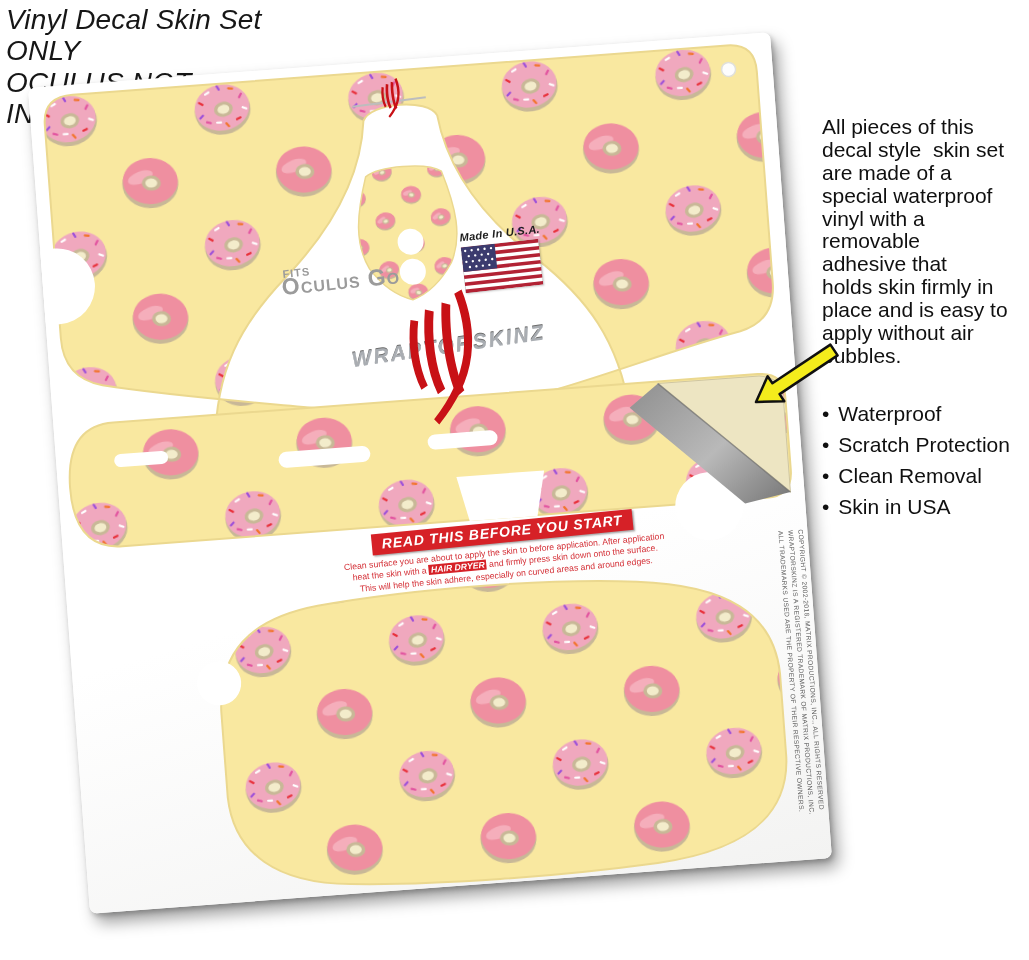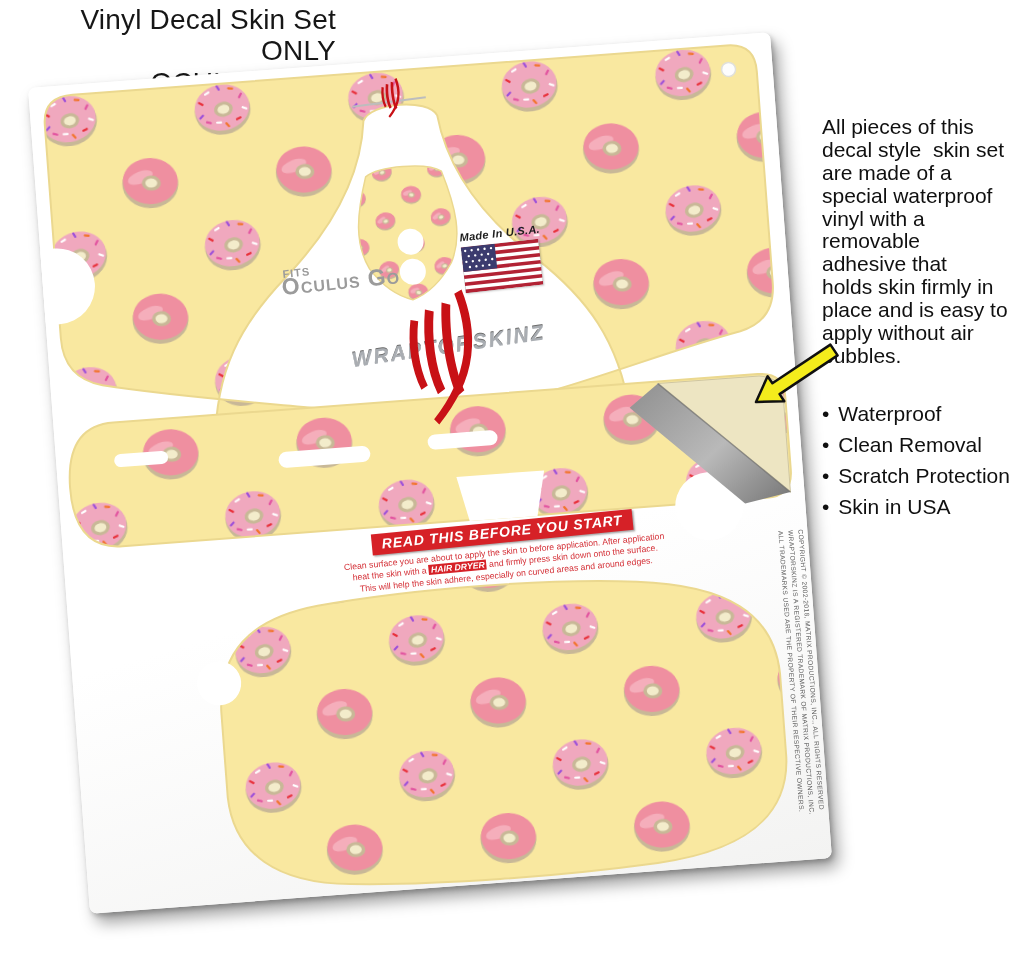--- a/index.html
+++ b/index.html
@@ -2,22 +2,22 @@
 <html><head>
 <meta charset="utf-8">
 <style>
   html,body{margin:0;padding:0;}
   body{
     width:1029px;height:960px;position:relative;overflow:hidden;
     background:#ffffff;font-family:"Liberation Sans",sans-serif;
   }
   
   .headline{
-    position:absolute;left:6px;top:4px;width:330px;text-align:right;
-    font-size:28px;line-height:1.12;color:#161616;letter-spacing:0.2px;
+    position:absolute;left:6px;top:4px;width:330px;text-align:left;
+    font-size:28px;line-height:1.12;color:#161616;letter-spacing:0.2px;font-style:italic;
   }
   
   .right-col{position:absolute;left:822px;top:116px;width:205px;color:#101010;}
   .right-par{font-size:21px;line-height:1.09;white-space:pre-wrap;}
   .bullets{margin-top:34px;}
   .bullet-item{font-size:21px;line-height:1.1;margin-bottom:8px;white-space:nowrap;margin-top:8px;}
   .bullet-dot{margin-right:9px;}
   
   .sheet{
     position:absolute;left:28px;top:88px;width:744px;height:828px;
@@ -264,17 +264,17 @@
 special waterproof
 vinyl with a
 removable
 adhesive that
 holds skin firmly in
 place and is easy to
 apply without air
 bubbles.</div>
   <div class="bullets">
     <div class="bullet-item"><span class="bullet-dot">•</span><span>Waterproof</span></div>
+    <div class="bullet-item"><span class="bullet-dot">•</span><span>Scratch Protection</span></div>
     <div class="bullet-item"><span class="bullet-dot">•</span><span>Clean Removal</span></div>
-    <div class="bullet-item"><span class="bullet-dot">•</span><span>Scratch Protection</span></div>
     <div class="bullet-item"><span class="bullet-dot">•</span><span>Skin in USA</span></div>
   </div>
 </div>
 
 </body></html>

